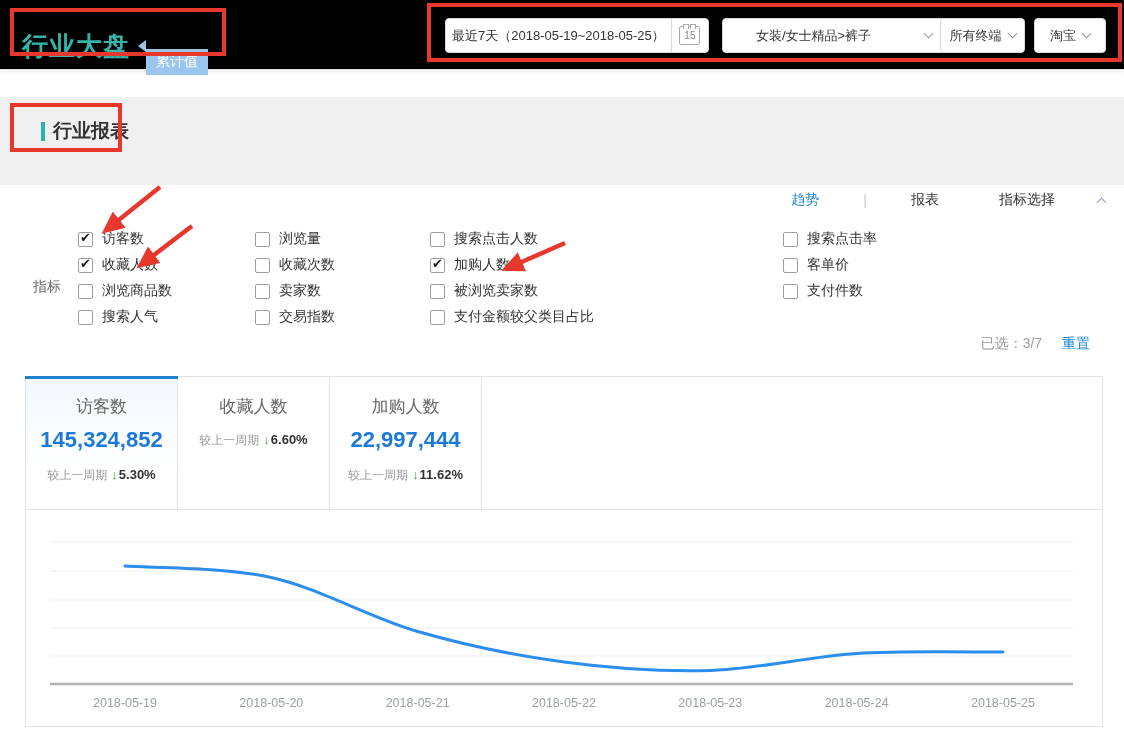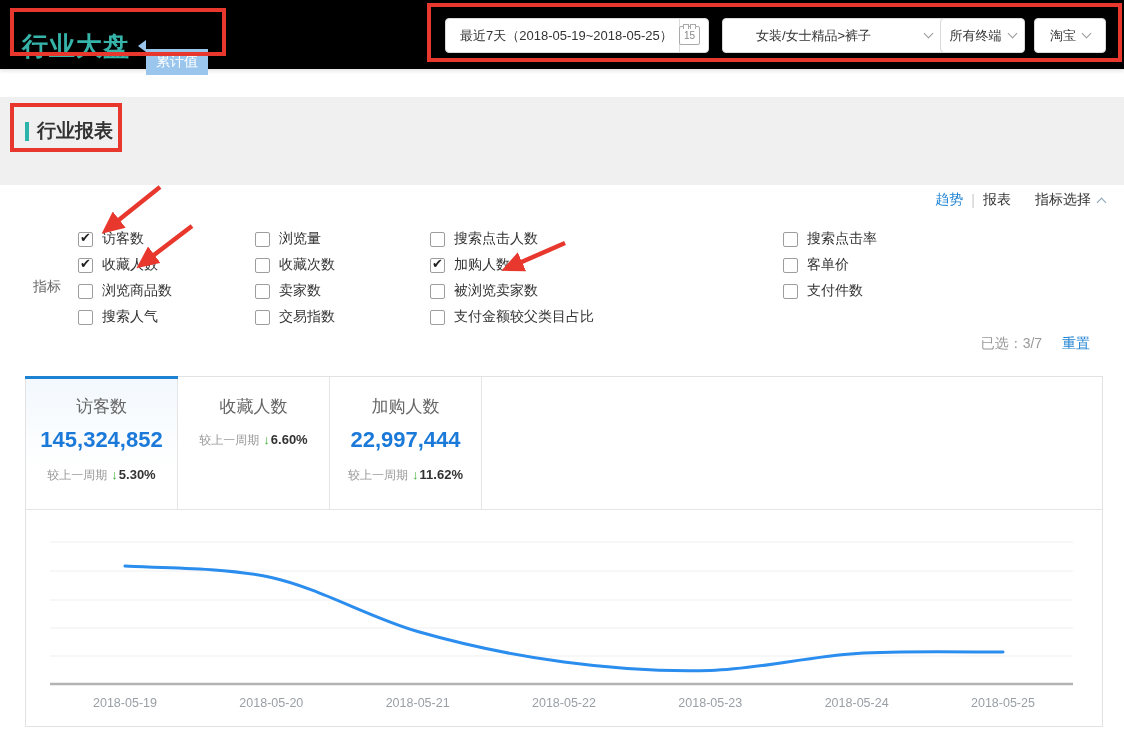--- a/index.html
+++ b/index.html
@@ -13,46 +13,46 @@
   .page-title { position:absolute; left:22px; top:17px; display:flex; align-items:center; }
   .page-title h1 { font-size:26px; font-weight:bold; color:#36b4aa; letter-spacing:1px; }
   .cum-badge { display:flex; align-items:center; margin-left:8px; }
   .cum-badge .tri { width:0; height:0; border-top:6px solid transparent; border-bottom:6px solid transparent;
                     border-right:8px solid #9ac6ed; }
   .cum-badge .txt { background:#9ac6ed; color:#fff; font-size:14px; padding:4px 10px;margin-top:32px; }
 
   .filter-btn { position:absolute; top:18px; height:35px; background:#fff; border:1px solid #d9d9d9;
                 border-radius:4px; display:flex; align-items:center; justify-content:center;
                 font-size:13px; color:#333; cursor:pointer; white-space:nowrap; }
-  .btn-date { left:445px; width:264px; padding:8px; }
+  .btn-date { left:445px; width:264px; padding:0; }
   .btn-date .date-text { flex:1; text-align:center; padding:0 6px; }
   .date-sep { width:1px; height:35px; background:#d9d9d9; }
   .cal-cell { width:37px; display:flex; align-items:center; justify-content:center; height:100%; }
   .cal-icon { position:relative; width:21px; height:19px; border:1px solid #aaa; border-radius:2px;
               font-size:10px; color:#888; text-align:center; line-height:17px; background:#fff; }
   .cal-icon::before { content:""; position:absolute; left:3px; top:-3px; width:4px; height:4px;
               border:1px solid #aaa; border-bottom:none; background:#fff; }
   .cal-icon::after { content:""; position:absolute; right:3px; top:-3px; width:4px; height:4px;
               border:1px solid #aaa; border-bottom:none; background:#fff; }
   .btn-cat  { left:722px; width:244px;gap:47px; }
   .btn-term { left:940px; width:85px; }
   .btn-plat { left:1034px; width:72px; }
   .chev { display:inline-block; width:7px; height:7px; border-right:1px solid #999; border-bottom:1px solid #999;
           transform:rotate(45deg); margin-left:7px; margin-top:-4px; }
   .chev-up { transform:rotate(-135deg); margin-top:4px; border-color:#8aa0b5; }
 
   
   .gray-band { position:absolute; left:0; top:97px; width:1124px; height:88px; background:#f0f0f0; }
-  .section-title { position:absolute; left:25px; top:21px; display:flex; align-items:center;text-align:center; }
+  .section-title { position:absolute; left:41px; top:21px; display:flex; align-items:center;text-align:center; }
   .teal-bar { width:4px; height:19px; background:#2cb3aa; margin-right:8px; }
   .section-title span.t { font-size:19px; font-weight:bold; color:#333; }
 
   
   .panel { position:absolute; left:0; top:185px; width:1124px; height:542px; background:#fff; }
-  .view-row { position:absolute; top:6px; right:19px; display:flex; align-items:center; font-size:14px; color:#333; }
+  .view-row { position:absolute; top:6px; right:19px; display:flex; align-items:center; font-size:14px; color:#333;gap:36px; }
   .view-row .lnk { cursor:pointer; }
   .view-row .active { color:#1e82d2; }
   .view-row .vsep { color:#ccc; margin:0 8px; }
   .ind-select { margin-left:24px; cursor:pointer; }
 
   .ind-label { position:absolute; left:33px; top:46px; font-size:14px; color:#666;margin-top:47px; }
   .cb-col { position:absolute; top:46px; }
   .col-0{left:78px} .col-1{left:255px} .col-2{left:430px} .col-3{left:608px} .col-4{left:783px}
   .cb-item { display:flex; align-items:center; height:16px; margin-bottom:10px; cursor:pointer; }
   .cb { position:relative; width:15px; height:15px; border:1px solid #9d9d9d; border-radius:2px; background:#fff; flex:0 0 15px; }

